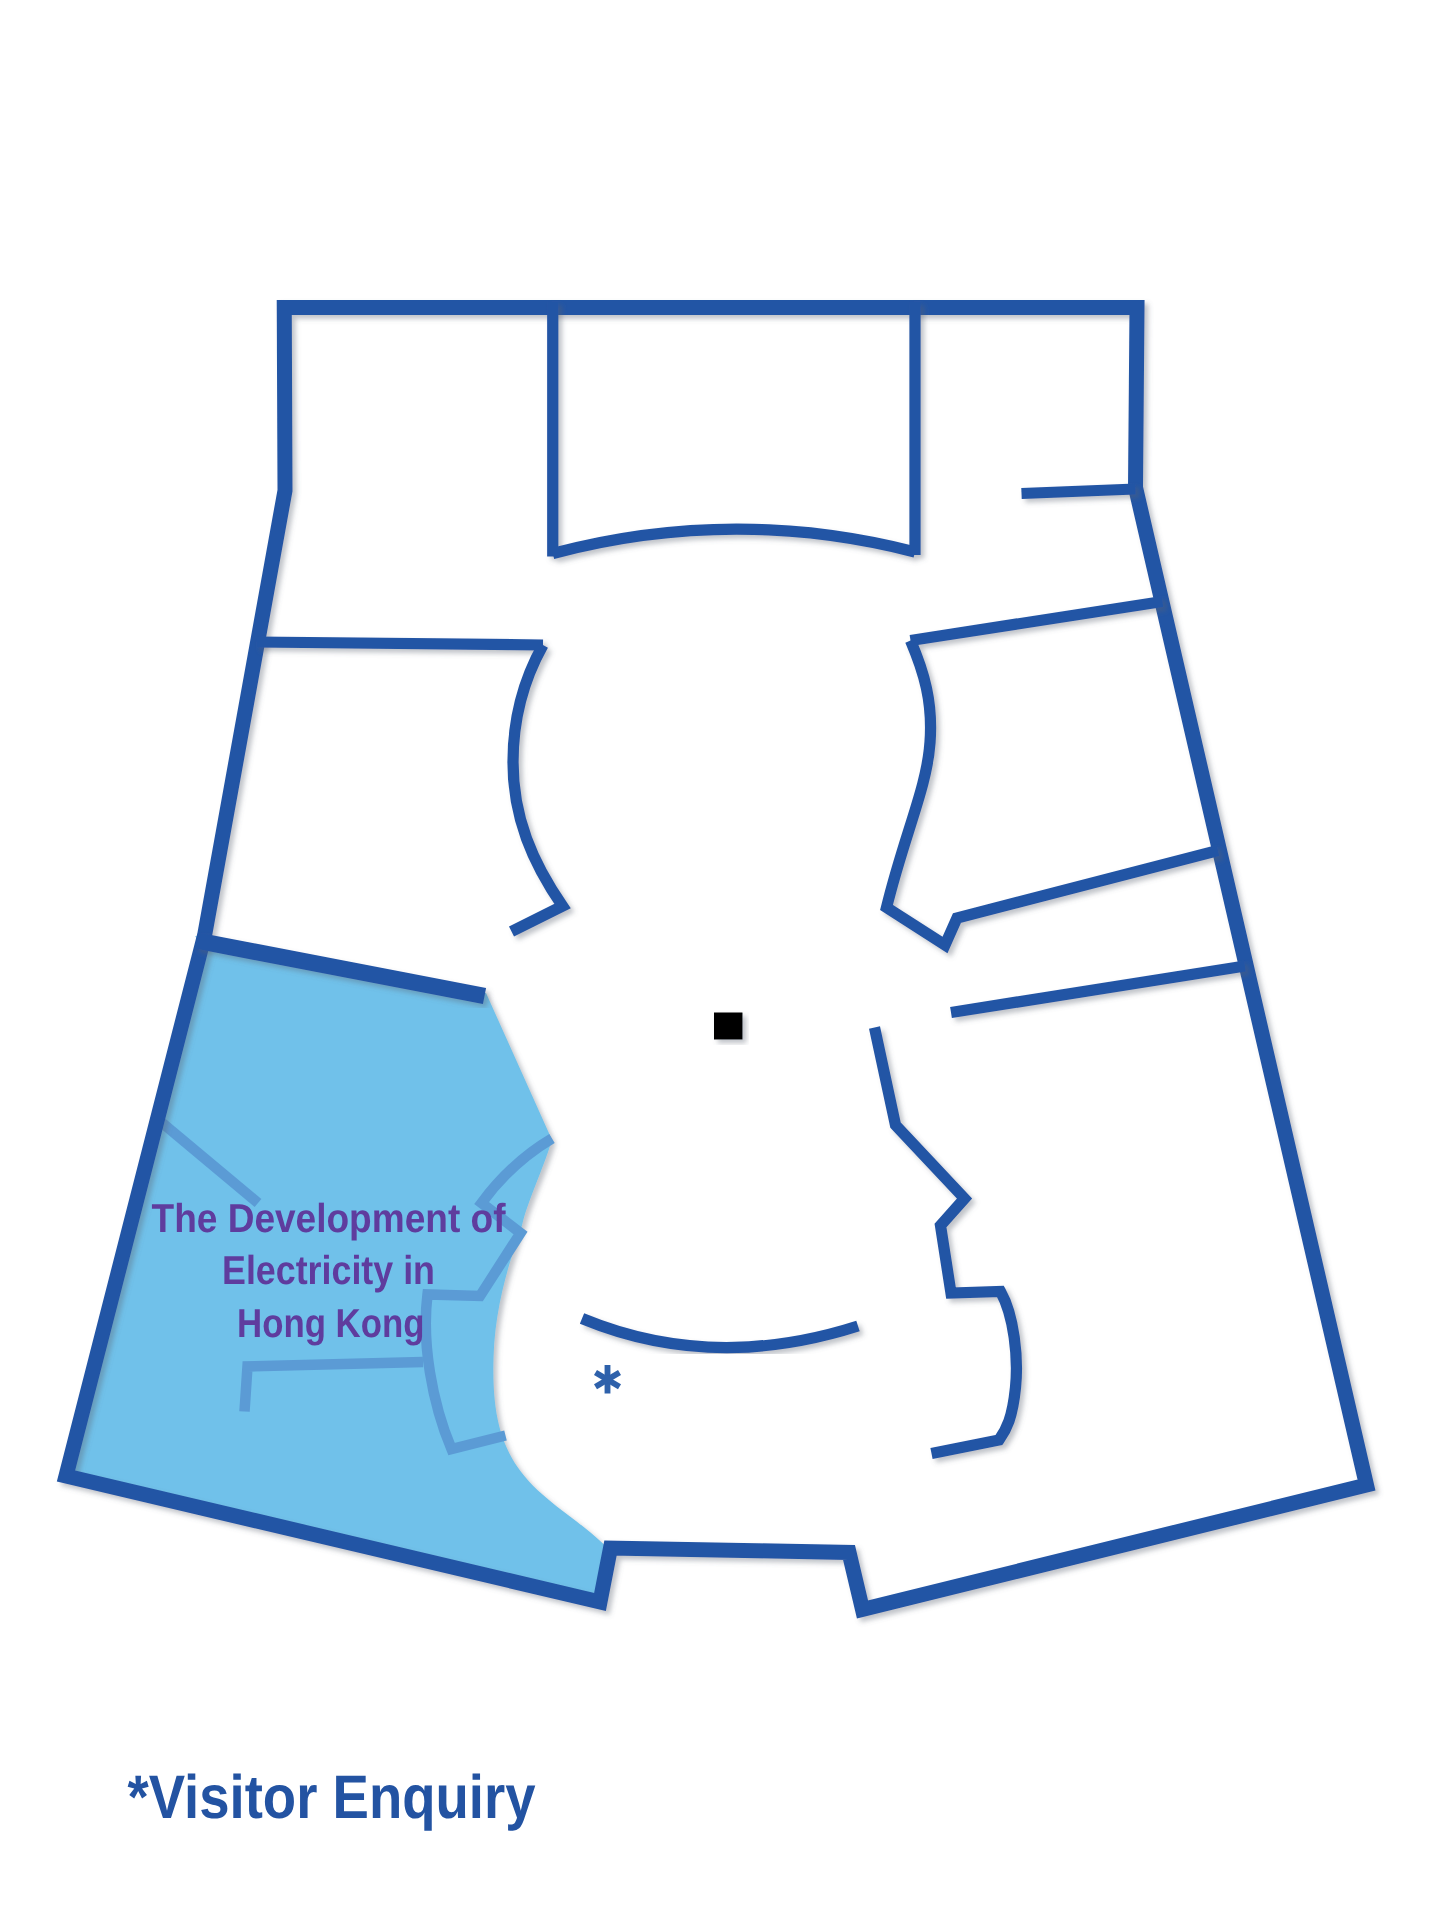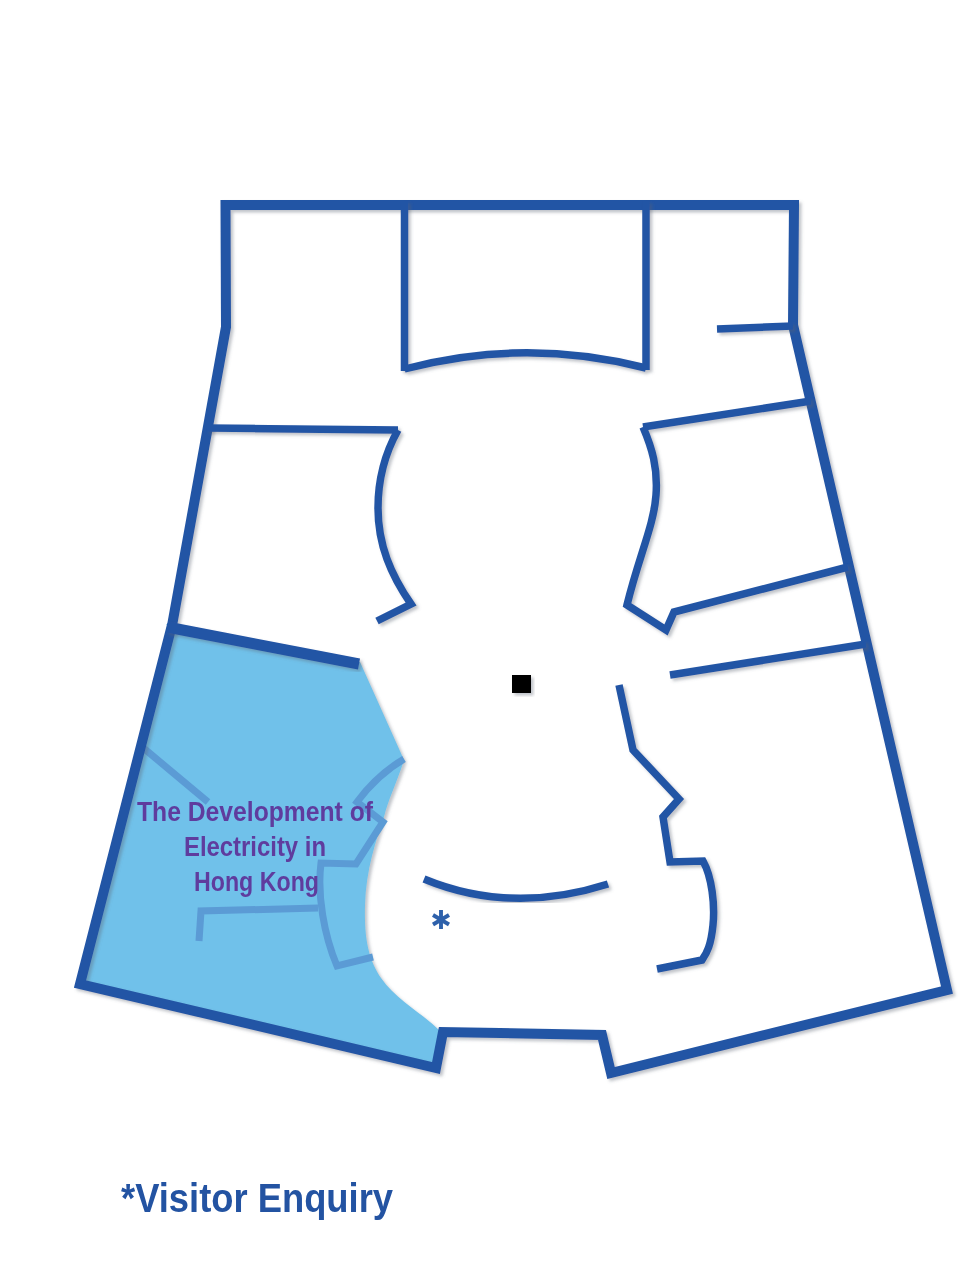--- a/index.html
+++ b/index.html
@@ -1,16 +1,16 @@
 <!DOCTYPE html>
 <html><head>
 <meta charset="utf-8">
 <style>
   html,body{margin:0;padding:0;background:#ffffff;}
-  .page{width:870px;height:1280px;position:relative;font-family:"Liberation Sans",sans-serif;margin-left:36px;}
+  .page{width:870px;height:1280px;position:relative;font-family:"Liberation Sans",sans-serif;}
   svg{position:absolute;left:0;top:0;}
 </style>
 </head>
 <body>
 <div class="page">
 <svg width="960" height="1280" viewBox="0 0 960 1280">
   <defs>
     <filter id="sh" x="-20%" y="-20%" width="140%" height="140%">
       <feDropShadow dx="2.5" dy="2.5" stdDeviation="1.8" flood-color="#5a6470" flood-opacity="0.38"></feDropShadow>
     </filter>

